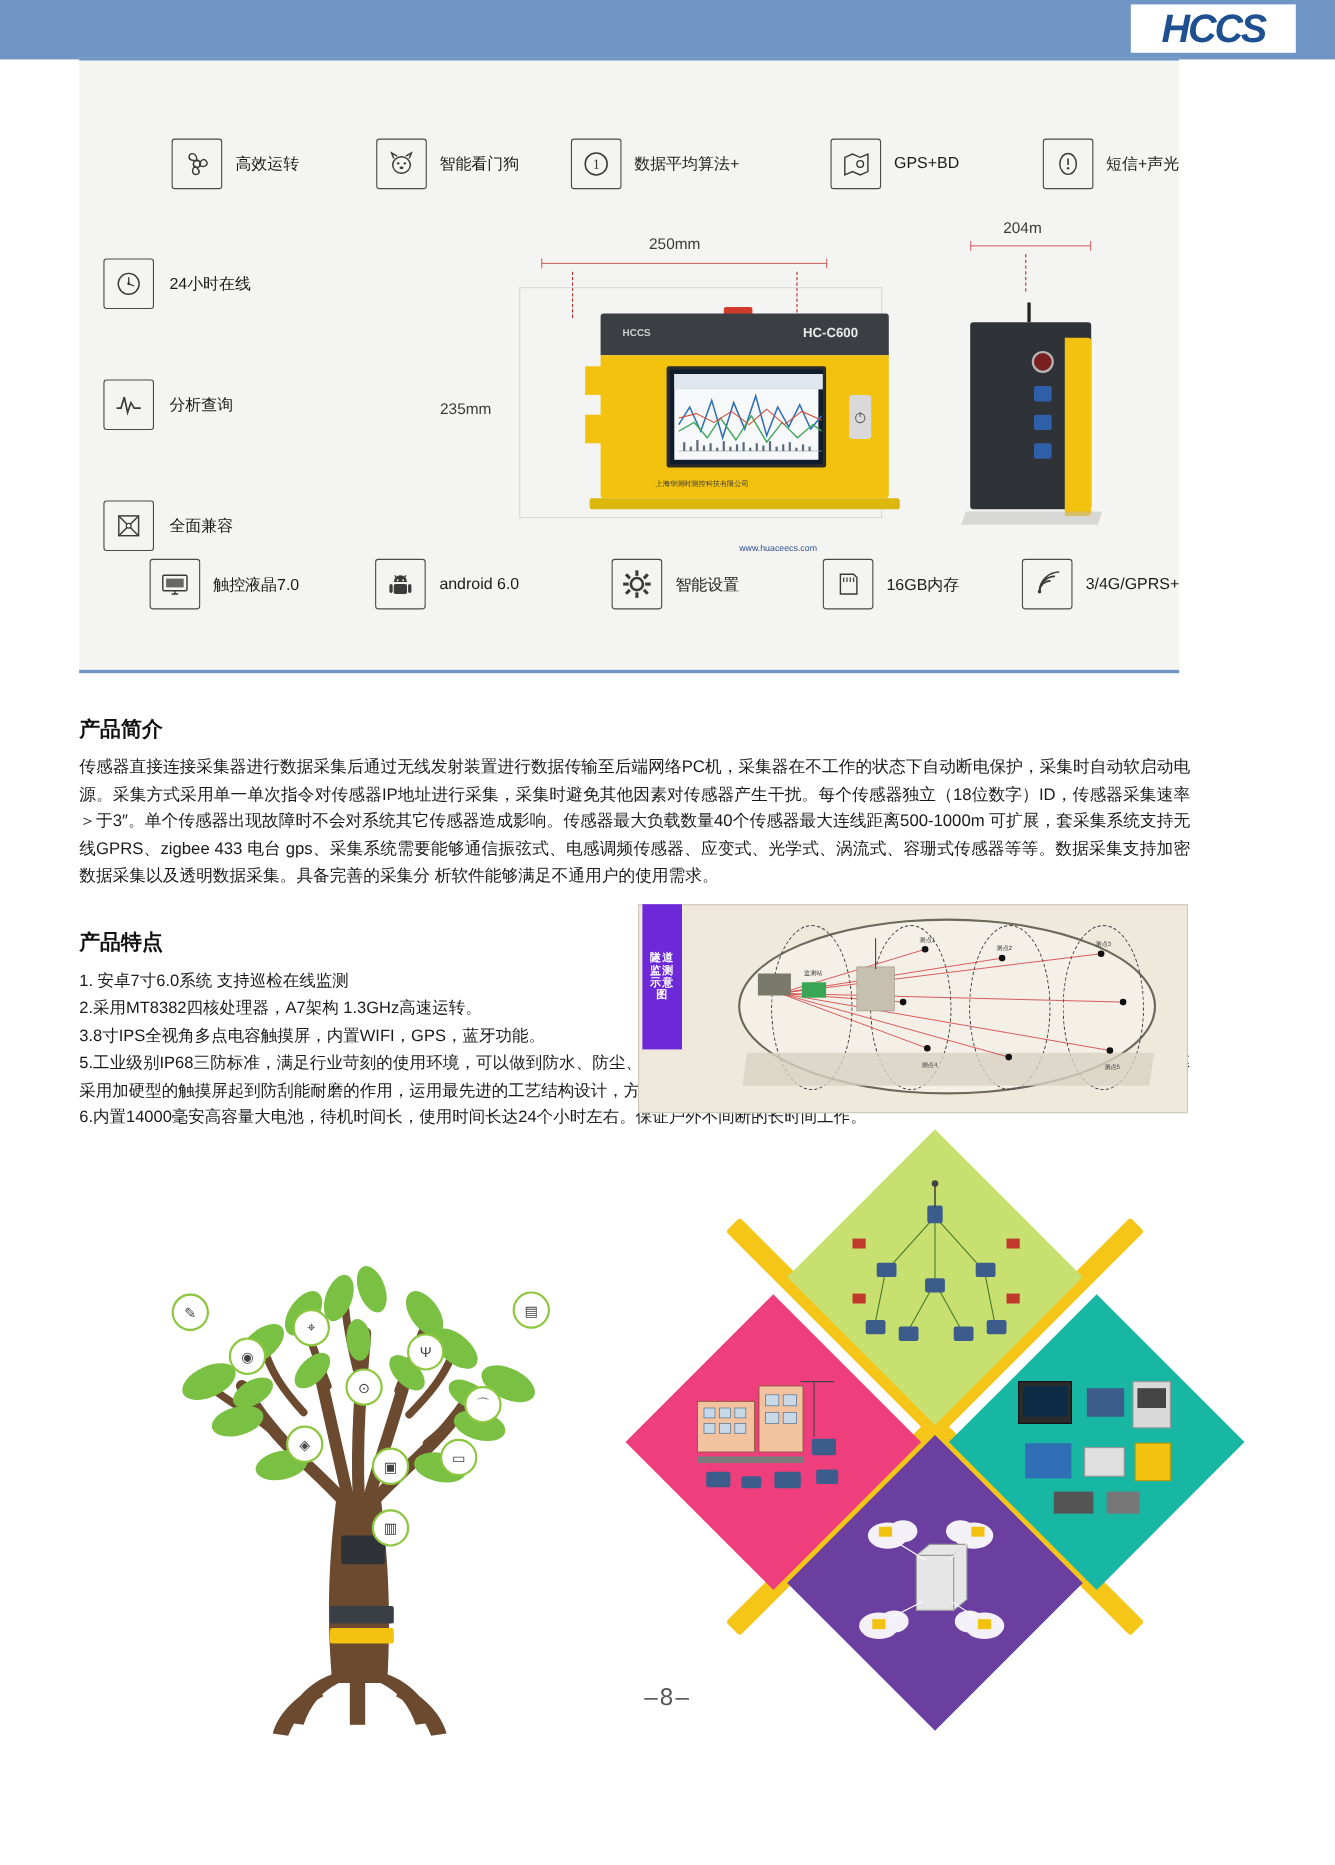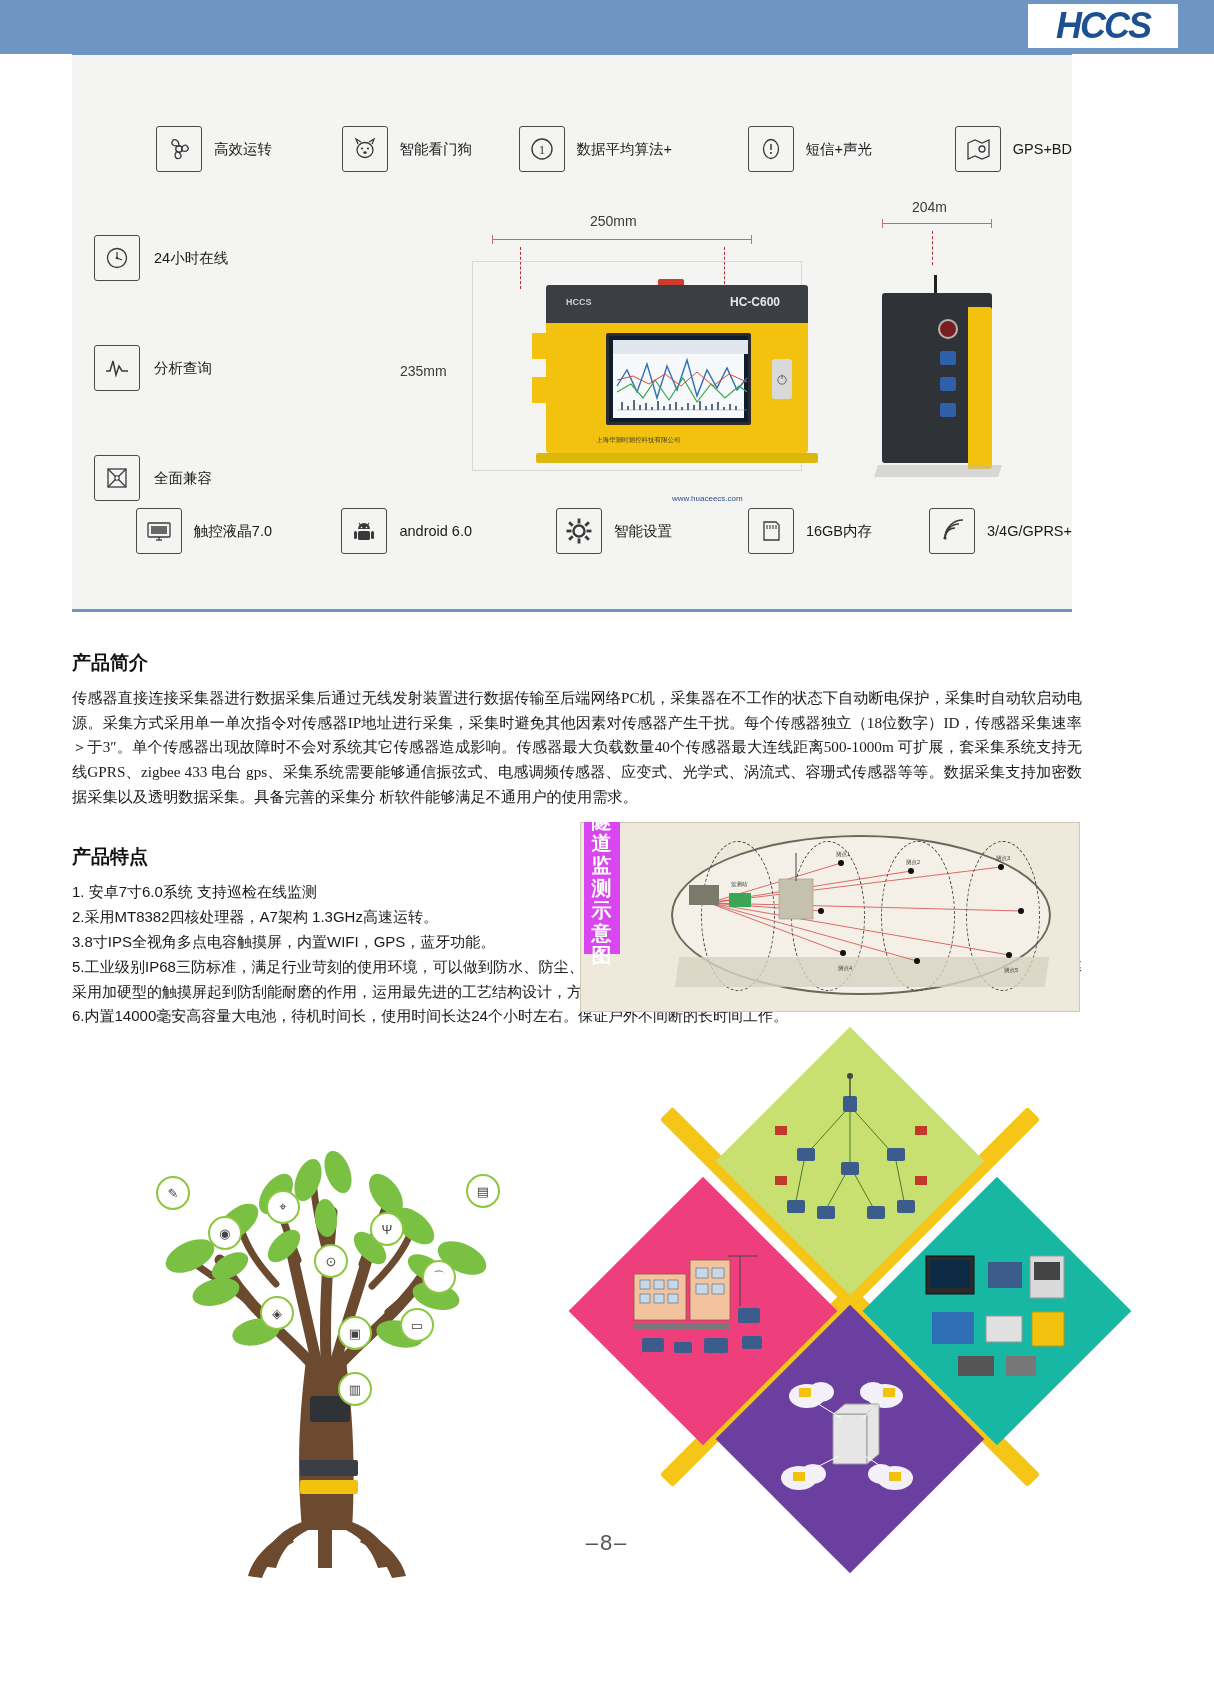--- a/index.html
+++ b/index.html
@@ -134,42 +134,42 @@
 
   
   .sec-title {
     font-size:19px; font-weight:bold; color:#111;
   }
   #intro-block {
     position:absolute; left:72px; top:650px; width:1010px;
   }
   #intro-block p {
     margin:10px 0 0 0;
-    font-size:15.2px; line-height:1.62; text-align:justify; color:#1a1a1a;font-family:Liberation Serif, serif;
+    font-size:15.2px; line-height:1.62; text-align:justify; color:#1a1a1a;
   }
   #features-block {
     position:absolute; left:72px; top:844px; width:1010px;
   }
   .feat-list { margin-top:10px; }
   .feat-list .fl {
     font-size:15px; line-height:1.66; color:#1a1a1a; text-align:justify;
   }
   .fl.narrow { width:495px; }
 
   
   .tunnel {
     position:absolute; left:580px; top:822px; width:500px; height:190px;
     background:#efe9dc;
     border:1px solid #cfc8b8;
     overflow:hidden;
   }
   .tunnel-label {
     position:absolute; left:584px; top:822px; width:36px; height:132px;
-    background:#d946ef; color:#ffffff;
-    font-size:20px; font-weight:bold; line-height:1.12;
+    background:#6d28d9; color:#ffffff;
+    font-size:10px; font-weight:bold; line-height:1.12;
     display:flex; align-items:center; justify-content:center;
     text-align:center; padding:4px 2px; letter-spacing:1px; z-index:5;
   }
   .tunnel-arc {
     position:absolute; left:90px; top:12px; width:380px; height:160px;
     border:2px solid #6a6a5a; border-radius:50%/50%;
     background:rgba(255,255,255,.35);
   }
   .tunnel-ell {
     position:absolute; width:74px; height:150px; border:1.4px dashed #444;
@@ -252,36 +252,36 @@
           <circle cx="15" cy="15" r="10" fill="none" stroke="#3a3a3a" stroke-width="1.4"></circle>
           <text x="15" y="20" font-size="13" text-anchor="middle" fill="#3a3a3a" font-family="Liberation Serif, serif">1</text>
         </svg>
       </div>
       <span class="feat-label">数据平均算法+</span>
     </div>
 
     <div class="feat">
       <div class="feat-icon">
         <svg width="30" height="30" viewBox="0 0 30 30">
+          <path d="M5 9 L12 6 L19 9 L26 6 L26 22 L19 25 L12 22 L5 25 Z" fill="none" stroke="#3a3a3a" stroke-width="1.3"></path>
+          <circle cx="19" cy="15" r="3" fill="none" stroke="#3a3a3a" stroke-width="1.3"></circle>
+        </svg>
+      </div>
+      <span class="feat-label">GPS+BD</span>
+    </div>
+
+    <div class="feat">
+      <div class="feat-icon">
+        <svg width="30" height="30" viewBox="0 0 30 30">
           <ellipse cx="15" cy="15" rx="7.5" ry="9.5" fill="none" stroke="#3a3a3a" stroke-width="1.3"></ellipse>
           <line x1="15" y1="10" x2="15" y2="16" stroke="#3a3a3a" stroke-width="1.5"></line>
           <circle cx="15" cy="19" r="1.1" fill="#3a3a3a"></circle>
         </svg>
       </div>
       <span class="feat-label">短信+声光</span>
-    </div>
-
-    <div class="feat">
-      <div class="feat-icon">
-        <svg width="30" height="30" viewBox="0 0 30 30">
-          <path d="M5 9 L12 6 L19 9 L26 6 L26 22 L19 25 L12 22 L5 25 Z" fill="none" stroke="#3a3a3a" stroke-width="1.3"></path>
-          <circle cx="19" cy="15" r="3" fill="none" stroke="#3a3a3a" stroke-width="1.3"></circle>
-        </svg>
-      </div>
-      <span class="feat-label">GPS+BD</span>
     </div>
   </div>
 
   <div class="panel-left-col">
     <div class="feat-v">
       <div class="feat-icon">
         <svg width="30" height="30" viewBox="0 0 30 30">
           <circle cx="15" cy="15" r="9.5" fill="none" stroke="#3a3a3a" stroke-width="1.3"></circle>
           <circle cx="15" cy="15" r="1.3" fill="#3a3a3a"></circle>
           <line x1="15" y1="15" x2="15" y2="9" stroke="#3a3a3a" stroke-width="1.2"></line>

